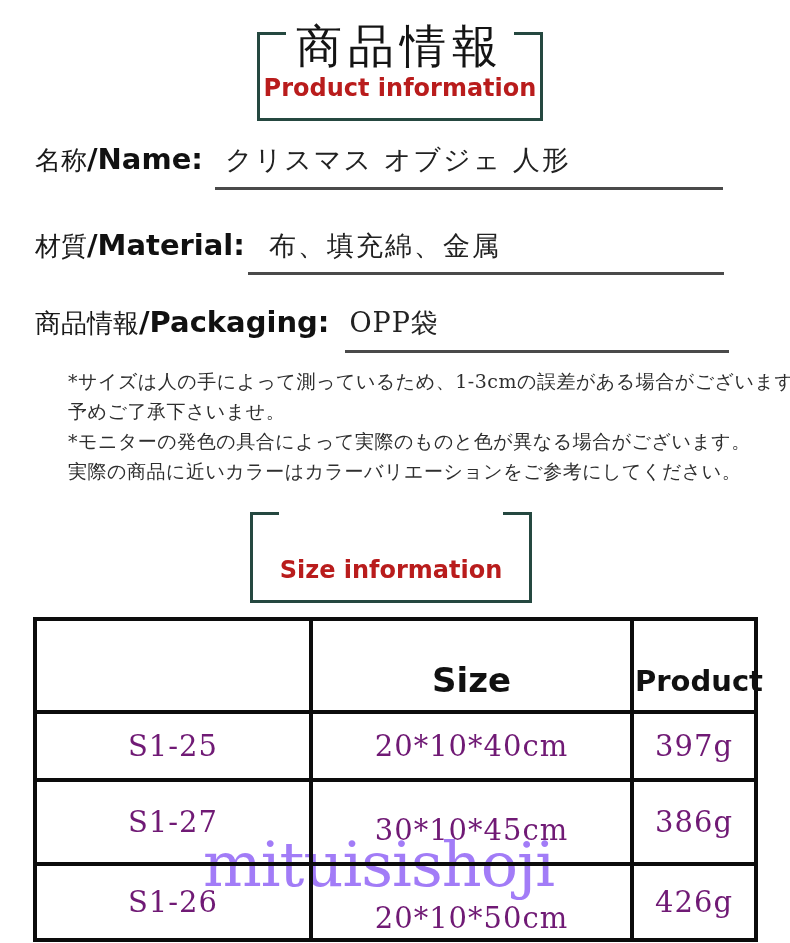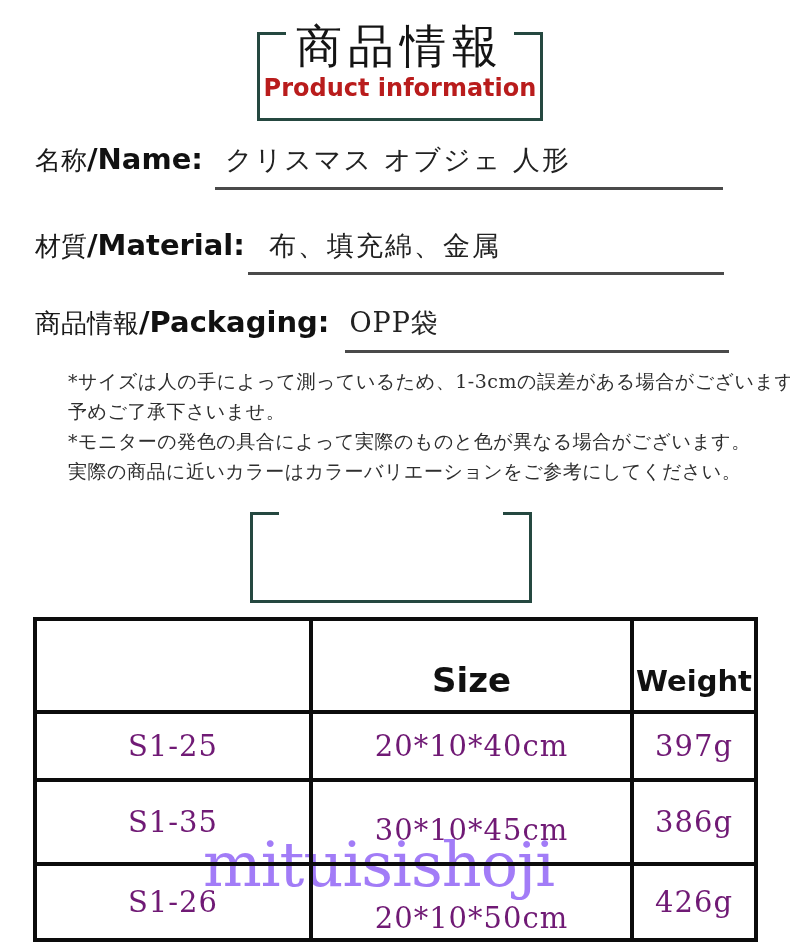--- a/index.html
+++ b/index.html
@@ -108,46 +108,47 @@
 <div id="notes">
   <div class="note-line">*サイズは人の手によって測っているため、1-3cmの誤差がある場合がございます。</div>
   <div class="note-line">予めご了承下さいませ。</div>
   <div class="note-line">*モニターの発色の具合によって実際のものと色が異なる場合がございます。</div>
   <div class="note-line">実際の商品に近いカラーはカラーバリエーションをご参考にしてください。</div>
 </div>
 
 <div class="header-box" id="size-header">
   <div class="corner left"></div>
   <div class="corner right"></div>
+  <div class="hb-sub">Size information</div>
 </div>
 
 <div id="watermark">mituisishoji</div>
 
 <div id="table-wrap">
   <table>
     <colgroup>
         <col class="c-model">
         <col class="c-size">
         <col class="c-weight">
       </colgroup>
     <thead>
       <tr>
         <th class="h-model"></th>
         <th class="h-size">Size</th>
-        <th class="h-weight">Weight</th>
+        <th class="h-weight">Product</th>
       </tr>
     </thead>
     <tbody>
       <tr class="r1">
         <td>S1-25</td>
         <td>20*10*40cm</td>
         <td>397g</td>
       </tr>
       <tr class="r2">
-        <td>S1-35</td>
+        <td>S1-27</td>
         <td><span class="shift-down-sm">30*10*45cm</span></td>
         <td>386g</td>
       </tr>
       <tr class="r3">
         <td>S1-26</td>
         <td><span class="shift-down-lg">20*10*50cm</span></td>
         <td>426g</td>
       </tr>
     </tbody>
   </table>

